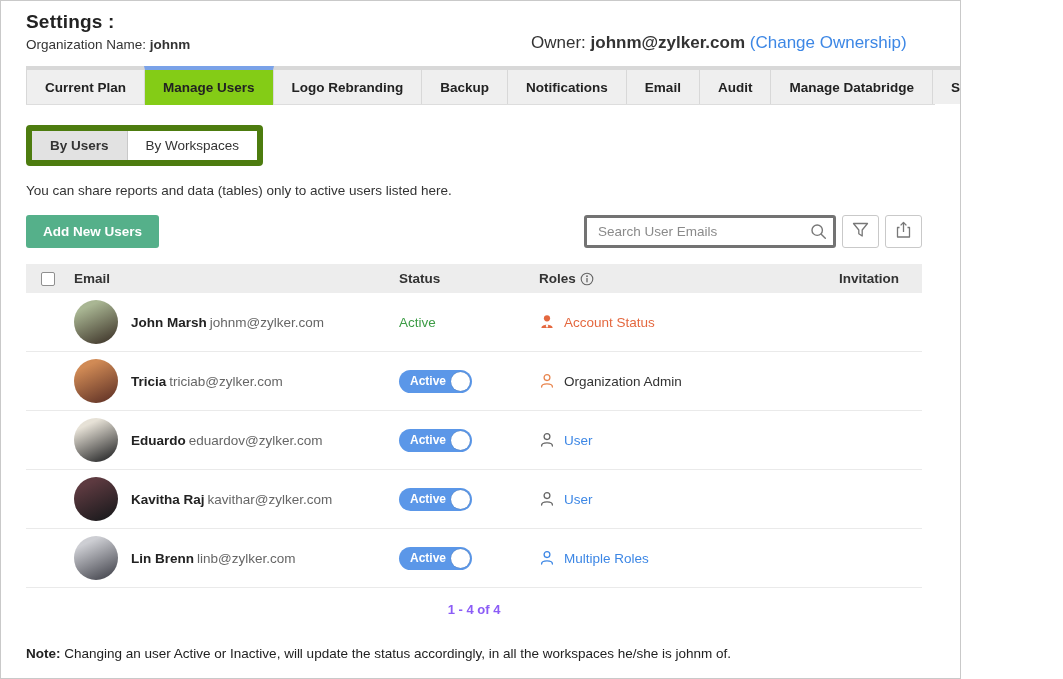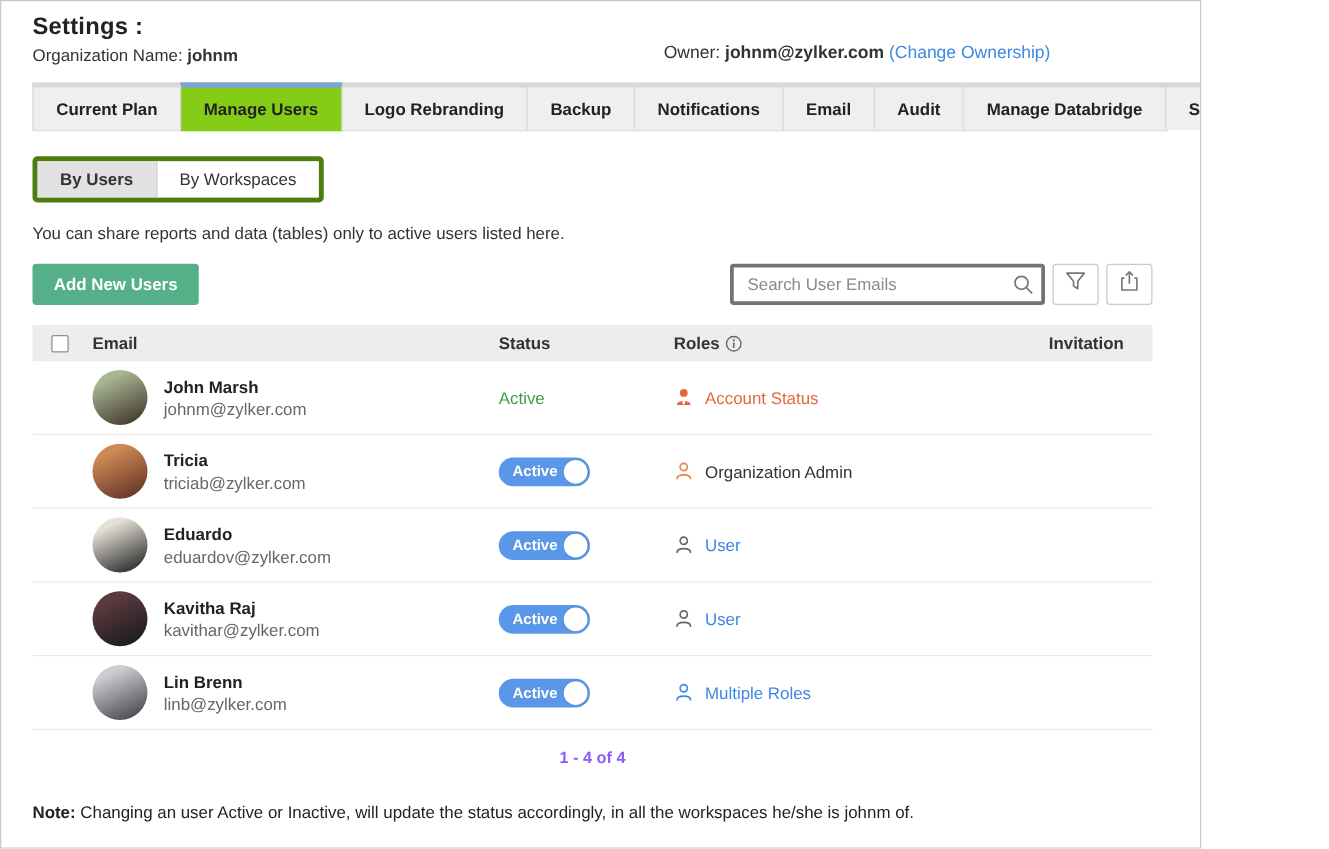--- a/index.html
+++ b/index.html
@@ -8,42 +8,42 @@
   .page {
     position:relative; width:961px; height:679px;
     border:1px solid #c9c9c9; background:#fff; overflow:hidden;
   }
 
   
   .hdr { position:relative; padding:10px 25px 0 25px; }
   .hdr-title { font-size:19px; font-weight:bold; color:#222; letter-spacing:.2px; }
   .hdr-org { font-size:13.5px; color:#333; margin-top:4px; }
   .hdr-org b { font-weight:bold; }
-  .hdr-owner { position:absolute; left:530px; top:32px; font-size:14px; color:#333; white-space:nowrap; }
+  .hdr-owner { position:absolute; left:530px; top:32px; font-size:17px; color:#333; white-space:nowrap; }
   .hdr-owner b { font-weight:bold; }
   .hdr-owner a { color:var(--link-blue); text-decoration:none; cursor:pointer; }
 
   
   .tabbar { display:flex; margin:14px 25px 0 25px; border-bottom:1px solid #ddd; }
   .tab {
     border-top:4px solid #d8d8d8; border-left:1px solid #d8d8d8;
     background:#efefef; padding:10px 18px 9px 18px;
     font-size:13.5px; font-weight:bold; color:#222; cursor:pointer; white-space:nowrap;
   }
   .tab:last-child { border-right:1px solid #d8d8d8; }
   .tab.active {
     background:#84cc16; border-top-color:var(--tab-active-border);
     border-right:1px solid #d8d8d8; margin-bottom:-1px; padding-bottom:10px;
   }
   .tab.active + .tab { border-left:none; }
 
   
   .content { padding:0 38px 0 25px; }
 
-  .seg { display:inline-flex; margin-top:20px; border:4px solid #4d7c0f; border-radius:4px; overflow:hidden; background:#fff; }
+  .seg { display:inline-flex; margin-top:20px; border:6px solid #4d7c0f; border-radius:4px; overflow:hidden; background:#fff; }
   .seg-btn { padding:7px 18px; font-size:13.5px; color:#333; background:#fff; cursor:pointer; border-left:1px solid #c9c9c9; }
   .seg-btn:first-child { border-left:none; }
   .seg-btn.active { background:#e2e2e2; font-weight:bold; }
 
   .desc { margin-top:17px; font-size:13.5px; color:#333; }
 
   .toolbar { display:flex; align-items:center; margin-top:17px; }
   .btn-add {
     background:var(--accent-green); color:#fff; font-weight:bold; font-size:13.5px;
     border:none; border-radius:3px; padding:9px 17px; cursor:pointer;
@@ -71,21 +71,21 @@
   .col-check { flex:0 0 33px; display:flex; align-items:center; }
   .col-email { flex:0 0 325px; display:flex; align-items:center; }
   .col-status { flex:0 0 140px; display:flex; align-items:center; }
   .col-roles { flex:0 0 300px; display:flex; align-items:center; }
   .col-invite { flex:1; }
   .cb { width:14px; height:14px; border:1px solid #8f8f8f; border-radius:2px; background:#fff; cursor:pointer; }
   .info-ic { margin-left:4px; display:inline-flex; cursor:pointer; }
 
   .row { display:flex; align-items:center; height:59px; padding-left:15px; border-bottom:1px solid #eaeaea; }
   .avatar { width:44px; height:44px; border-radius:50%; flex:0 0 44px; }
-  .uinfo { display:flex; flex-direction:column; margin-left:13px; gap:3px; }
+  .uinfo { display:flex; flex-direction:row; margin-left:13px; gap:3px; }
   .uname { font-size:13.5px; font-weight:bold; color:#222; }
   .uemail { font-size:13.5px; color:#666; }
 
   .status-text { color:var(--active-green); font-size:13.5px; }
   .toggle {
     position:relative; width:73px; height:23px; border-radius:12px;
     background:var(--toggle-blue); display:flex; align-items:center; cursor:pointer;
   }
   .toggle-label { color:#fff; font-size:12px; font-weight:bold; padding-left:11px; }
   .knob {

